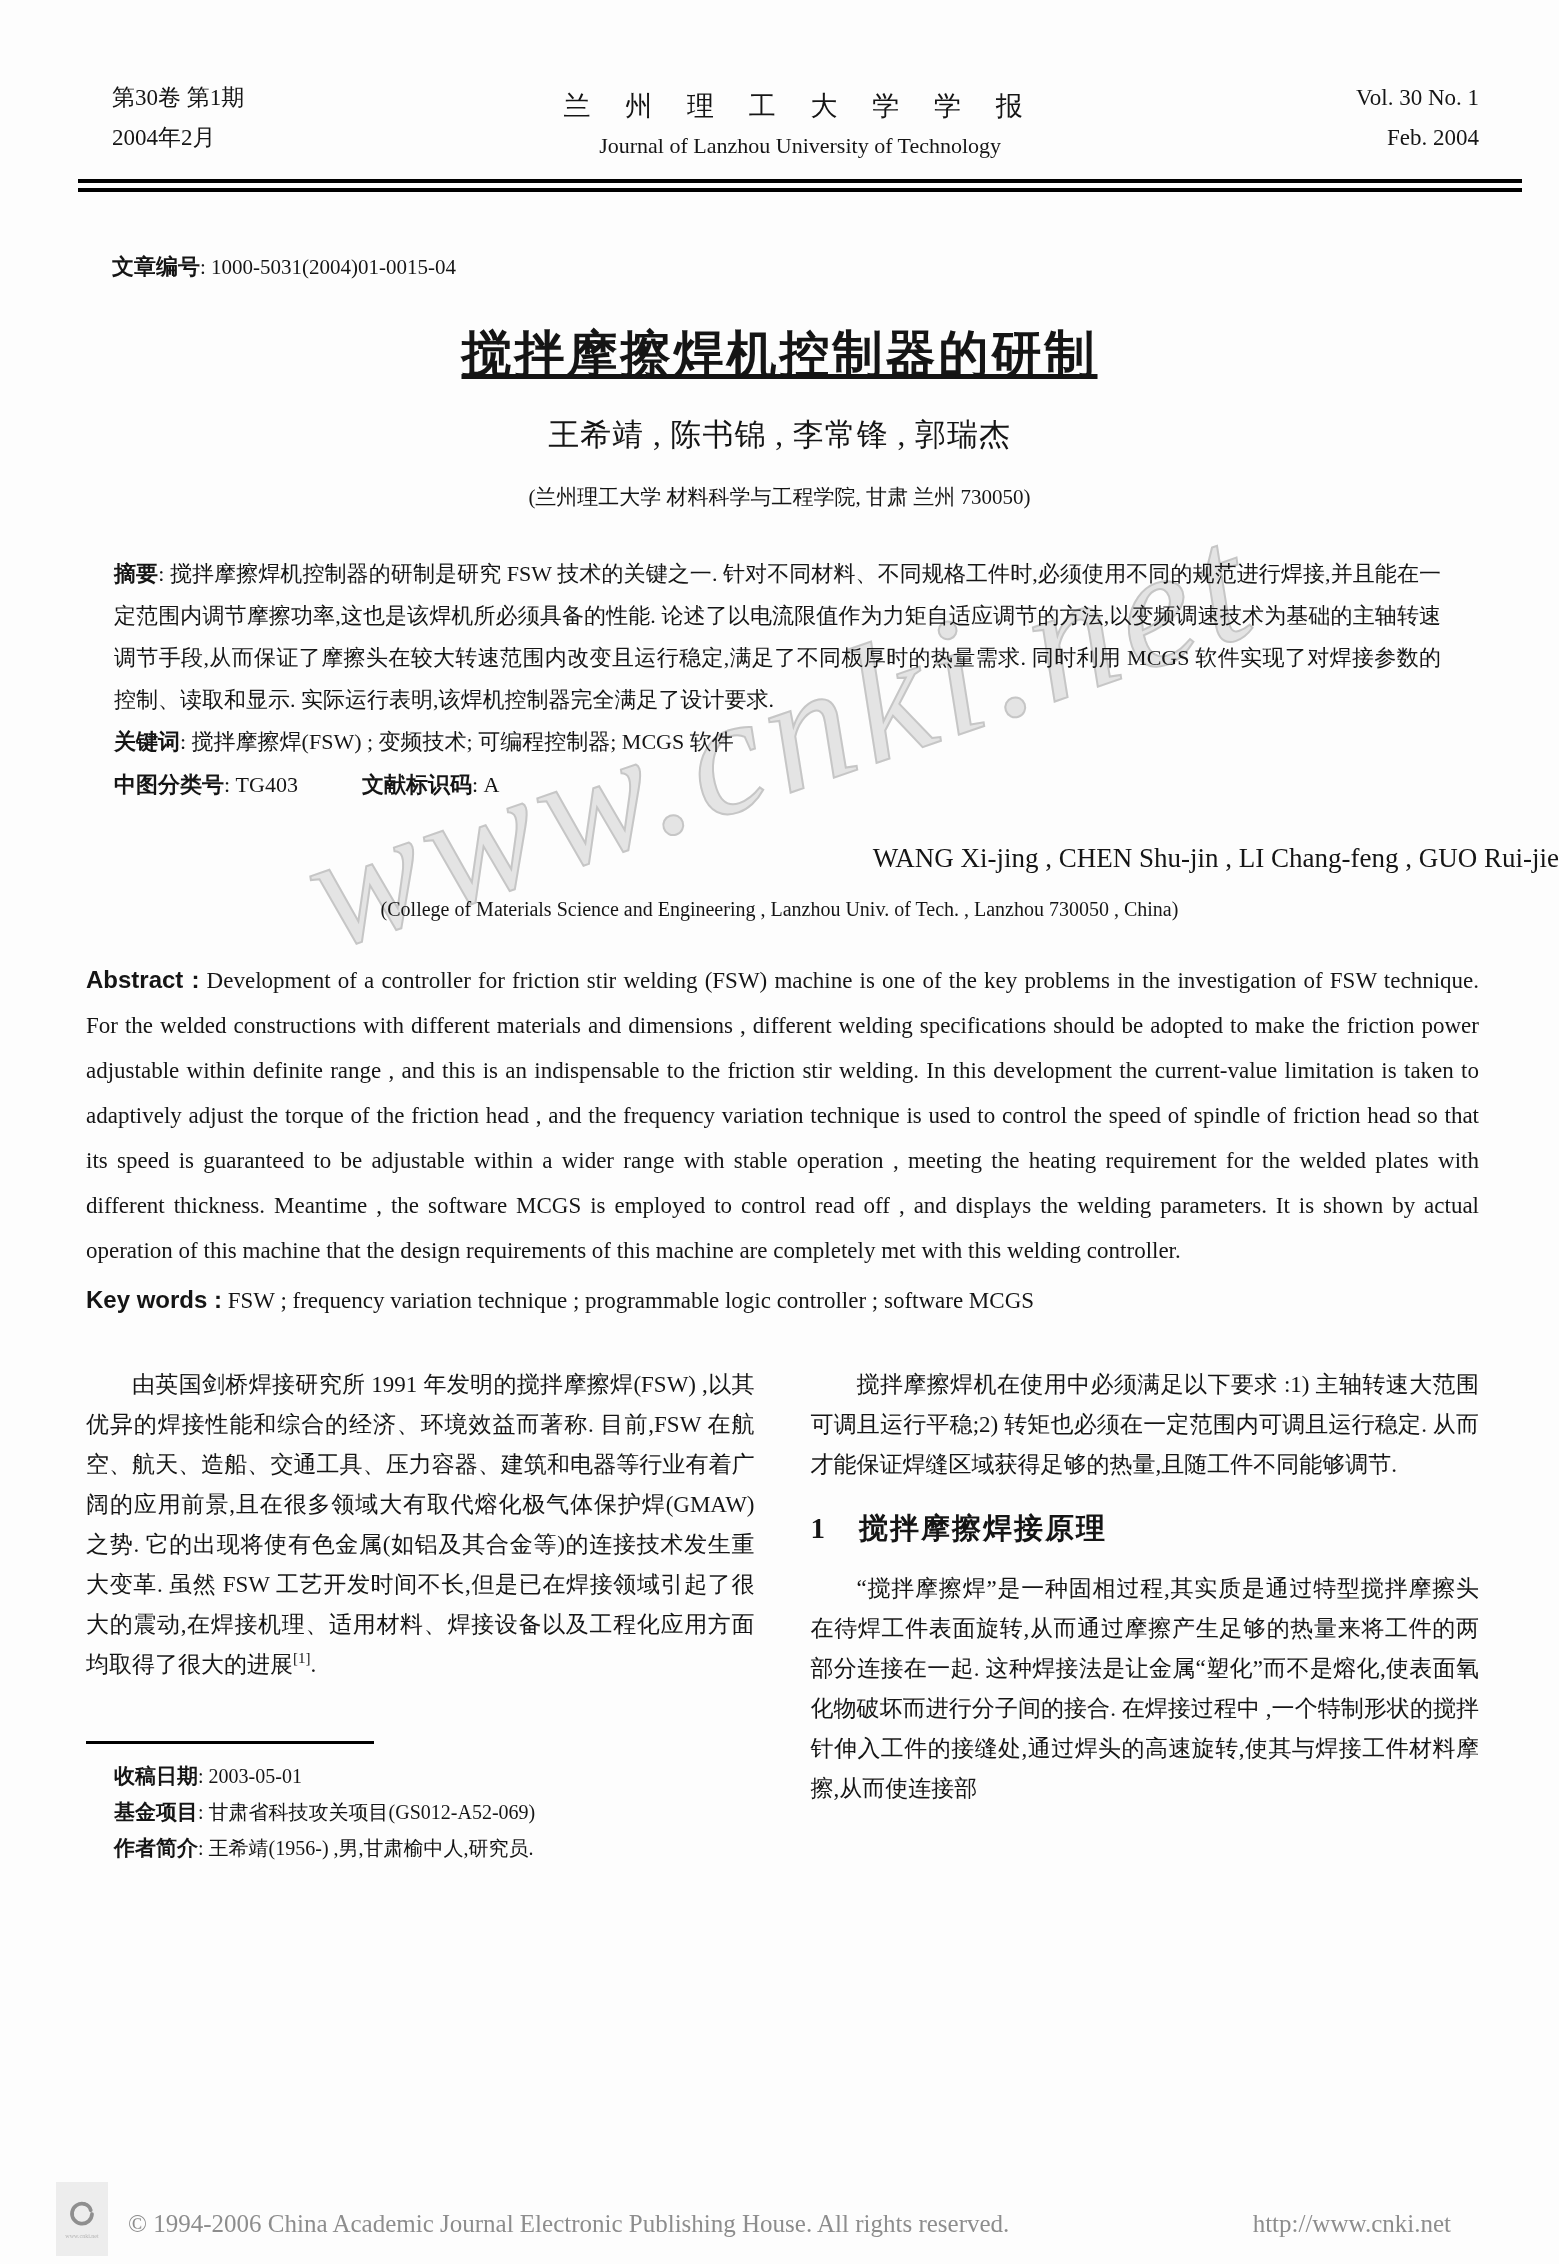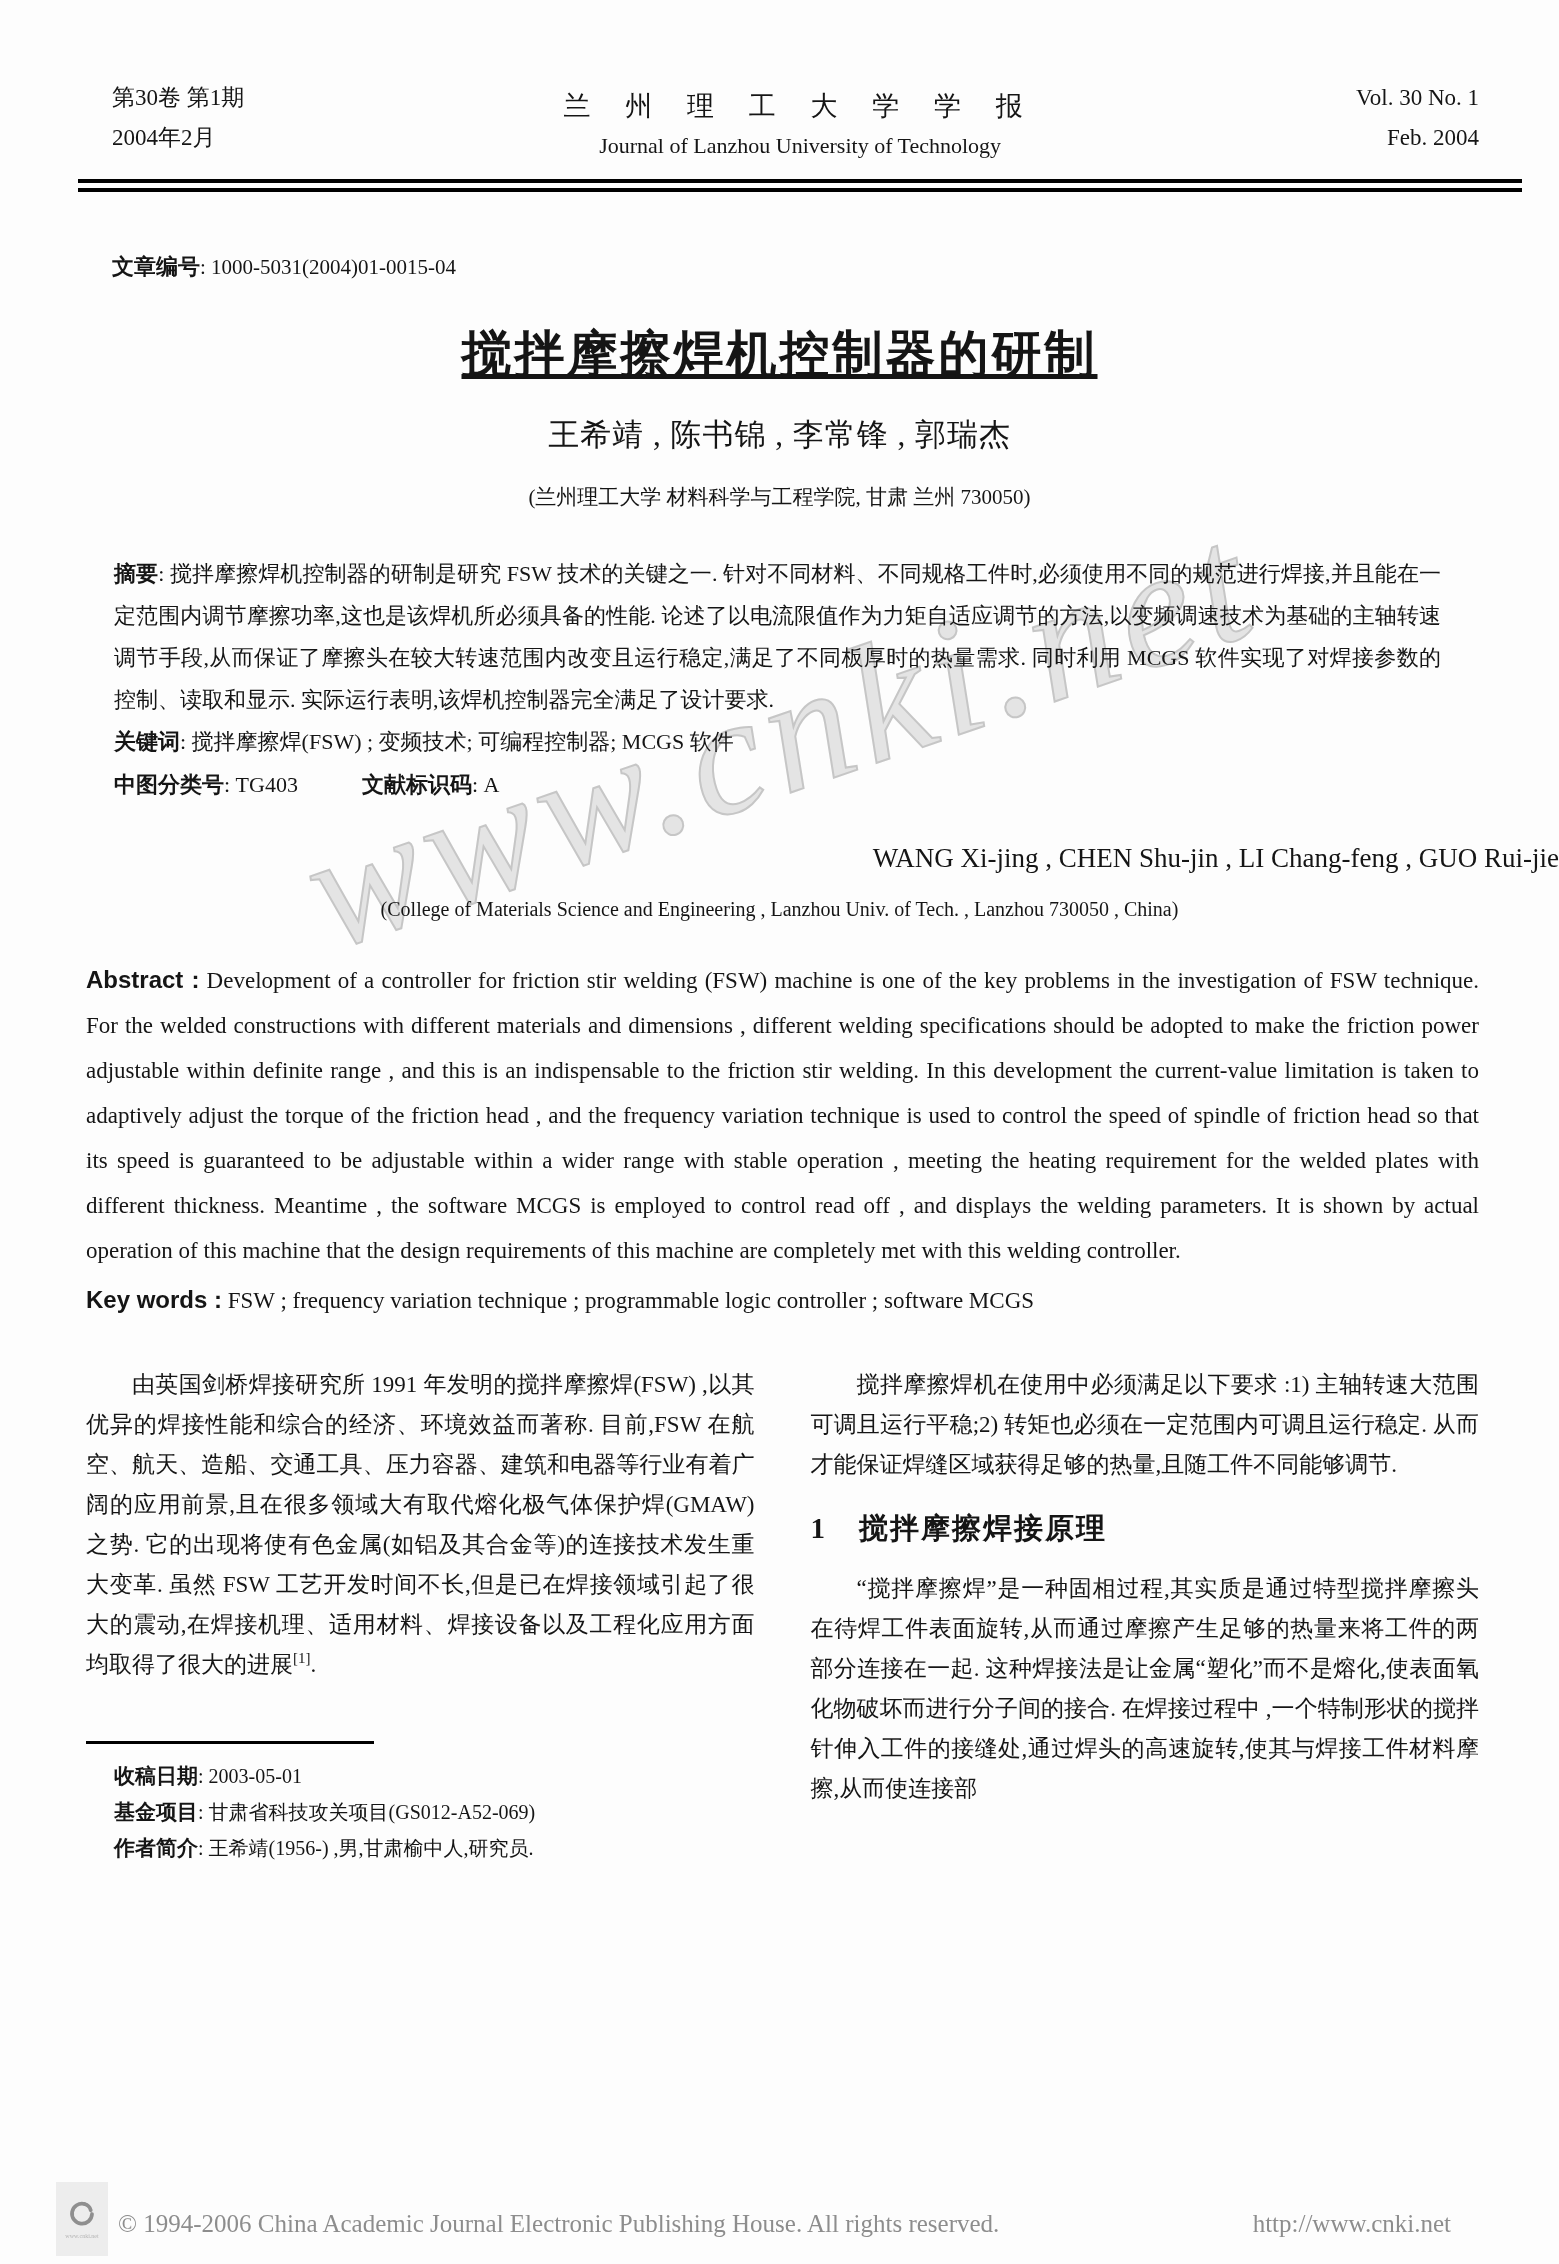--- a/index.html
+++ b/index.html
@@ -94,21 +94,21 @@
   }
 
   
   .cnki-logo{
     position:absolute;left:56px;bottom:8px;z-index:1;
     width:52px;height:74px;background:#ededed;
     display:flex;flex-direction:column;align-items:center;justify-content:center;gap:4px;
   }
   .cnki-logo .cap{font-size:6px;color:#b5b5b5;line-height:1;}
   .pfooter{
-    position:absolute;z-index:1;left:118px;right:108px;bottom:26px;
+    position:absolute;z-index:1;left:128px;right:108px;bottom:26px;
     display:flex;justify-content:space-between;
     color:#8d8d8d;font-size:25px;white-space:nowrap;
   }
 </style>
 </head>
 <body>
 
 <div class="page">
 
   <div class="watermark">www.cnki.net</div>

